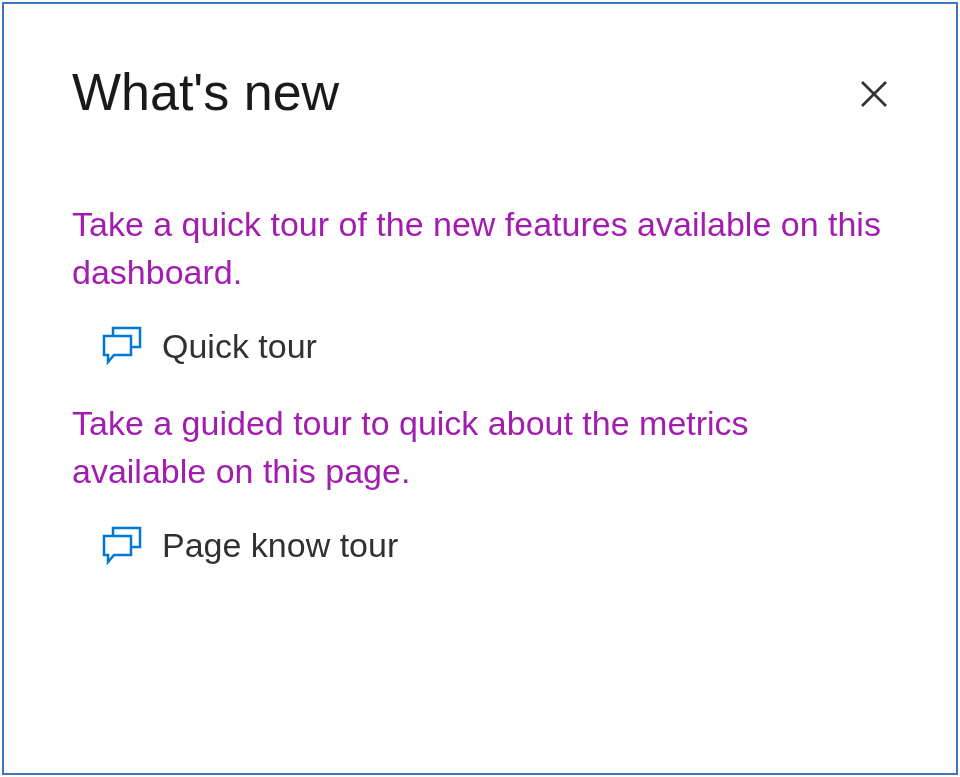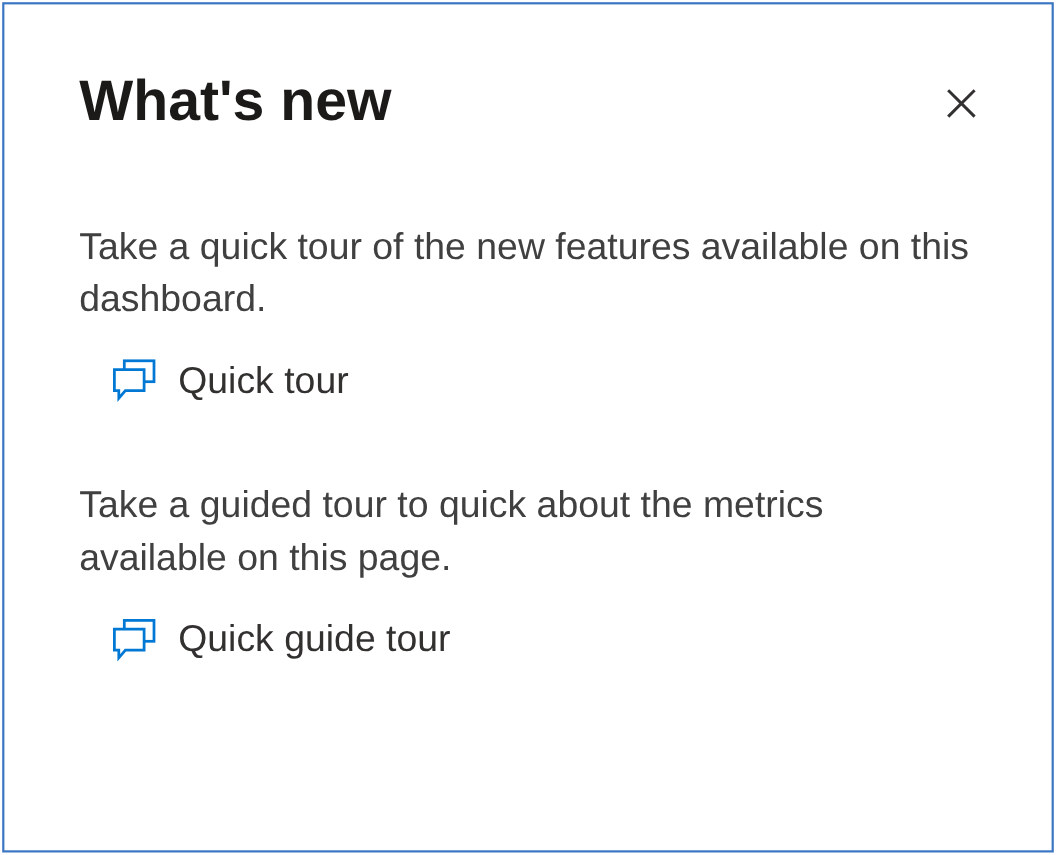--- a/index.html
+++ b/index.html
@@ -23,52 +23,52 @@
       margin: 2px;
     }
     .header-row {
       display: flex;
       justify-content: space-between;
       align-items: flex-start;
       margin-bottom: 80px;
     }
     .title {
       font-size: 52px;
-      font-weight: 700;
+      font-weight: 400;
       color: #1b1a19;
       line-height: 1.1;
     }
     .close-btn {
       background: none;
       border: none;
       cursor: pointer;
       padding: 4px;
       color: #323130;
       margin-top: 8px;
       margin-right: -8px;
     }
     .close-btn svg {
       width: 36px;
       height: 36px;
       stroke: #323130;
       stroke-width: 1.8;
     }
     .description {
       font-size: 34px;
-      color: #404040;
+      color: #a21caf;
       line-height: 1.4;
       margin-bottom: 28px;
       font-weight: 400;
     }
     .link-row {
       display: flex;
       align-items: center;
       gap: 18px;
       padding-left: 28px;
-      margin-bottom: 68px;
+      margin-bottom: 32px;
       cursor: pointer;
     }
     .link-row:last-of-type {
       margin-bottom: 0;
     }
     .link-icon {
       width: 44px;
       height: 44px;
       flex-shrink: 0;
     }
@@ -106,15 +106,15 @@
   </div>
 
   <p class="description">Take a guided tour to quick about the metrics available on this page.</p>
   <div class="link-row">
     <span class="link-icon">
       <svg viewBox="0 0 44 44" fill="none">
         <rect x="13" y="4" width="27" height="19" fill="#ffffff" stroke="#0078d4" stroke-width="2.5"></rect>
         <path d="M4 12 H31 V31 H14 L8 38 V31 H4 Z" fill="#ffffff" stroke="#0078d4" stroke-width="2.5" stroke-linejoin="miter"></path>
       </svg>
     </span>
-    <span class="link-label">Quick guide tour</span>
+    <span class="link-label">Page know tour</span>
   </div>
 </div>
 
 </body></html>

